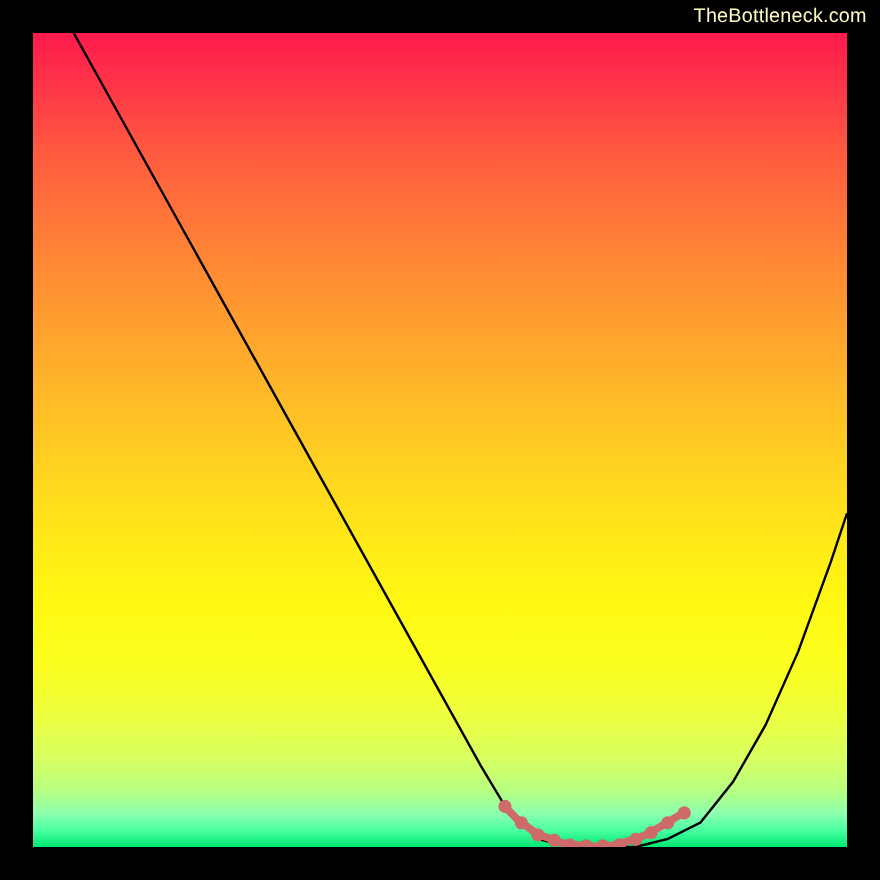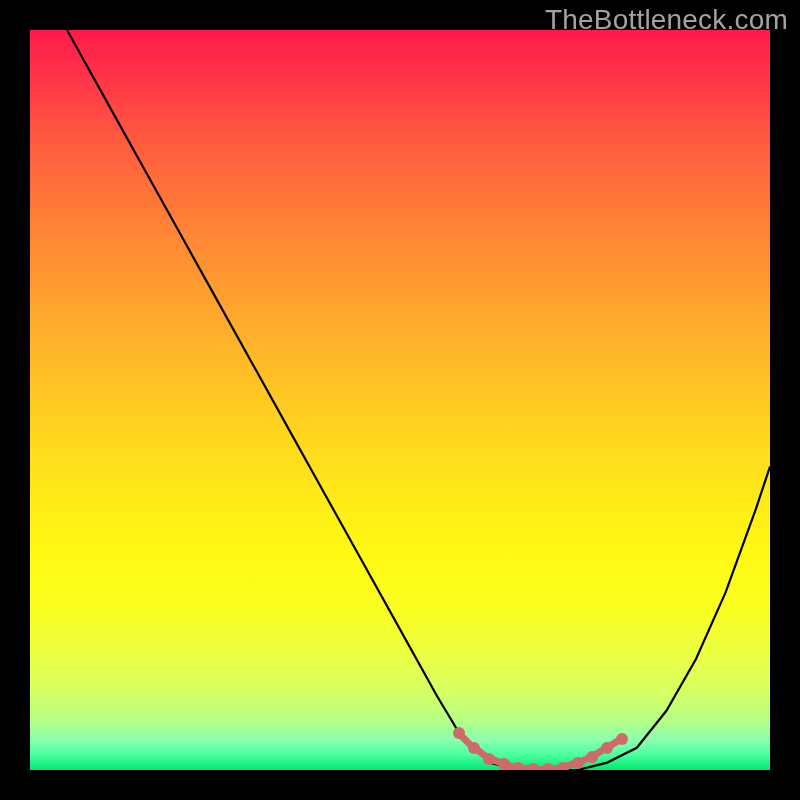--- a/index.html
+++ b/index.html
@@ -8,22 +8,22 @@
     width: 800px;
     height: 800px;
     background: #000;
     position: relative;
     font-family: Arial, Helvetica, sans-serif;
   }
   .watermark {
     position: absolute;
     top: 4px;
     right: 12px;
-    color: #a3a3a3;
-    font-size: 28px;
+    color: #fef9c3;
+    font-size: 18px;
     font-weight: 500;
     letter-spacing: 0.2px;
     z-index: 10;
   }
   .plot-area {
     position: absolute;
     left: 30px;
     top: 30px;
     width: 740px;
     height: 740px;

